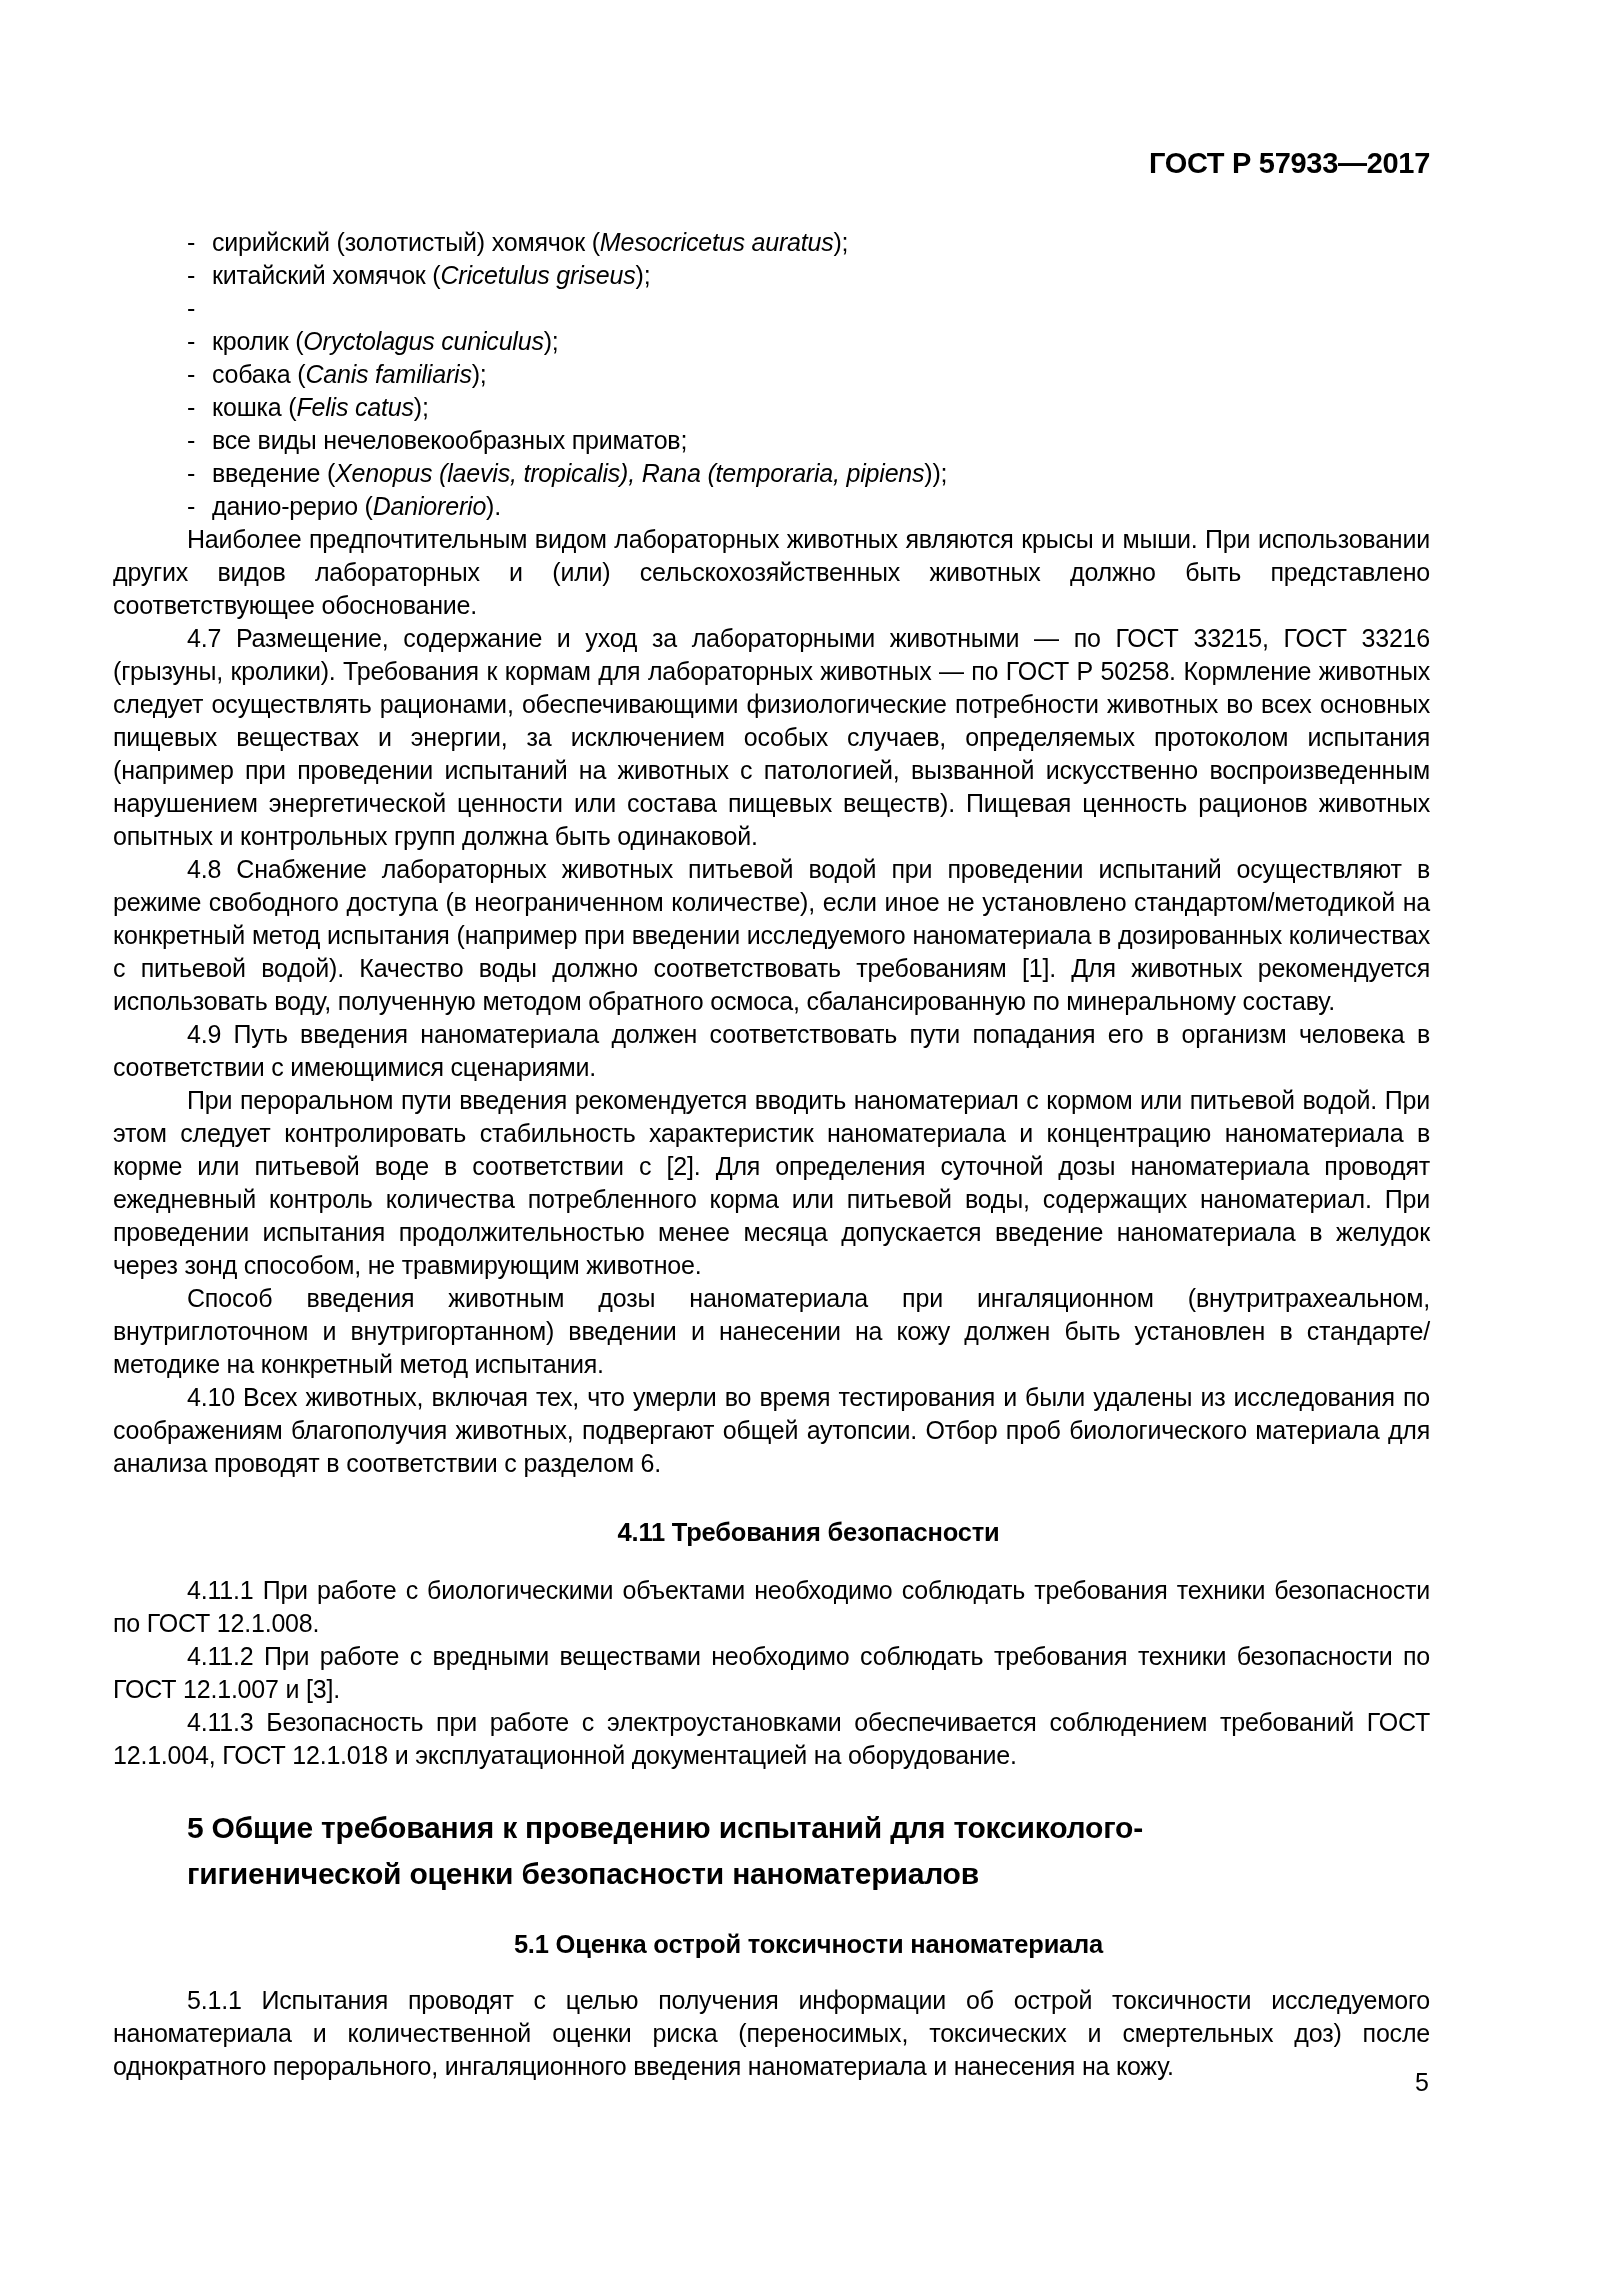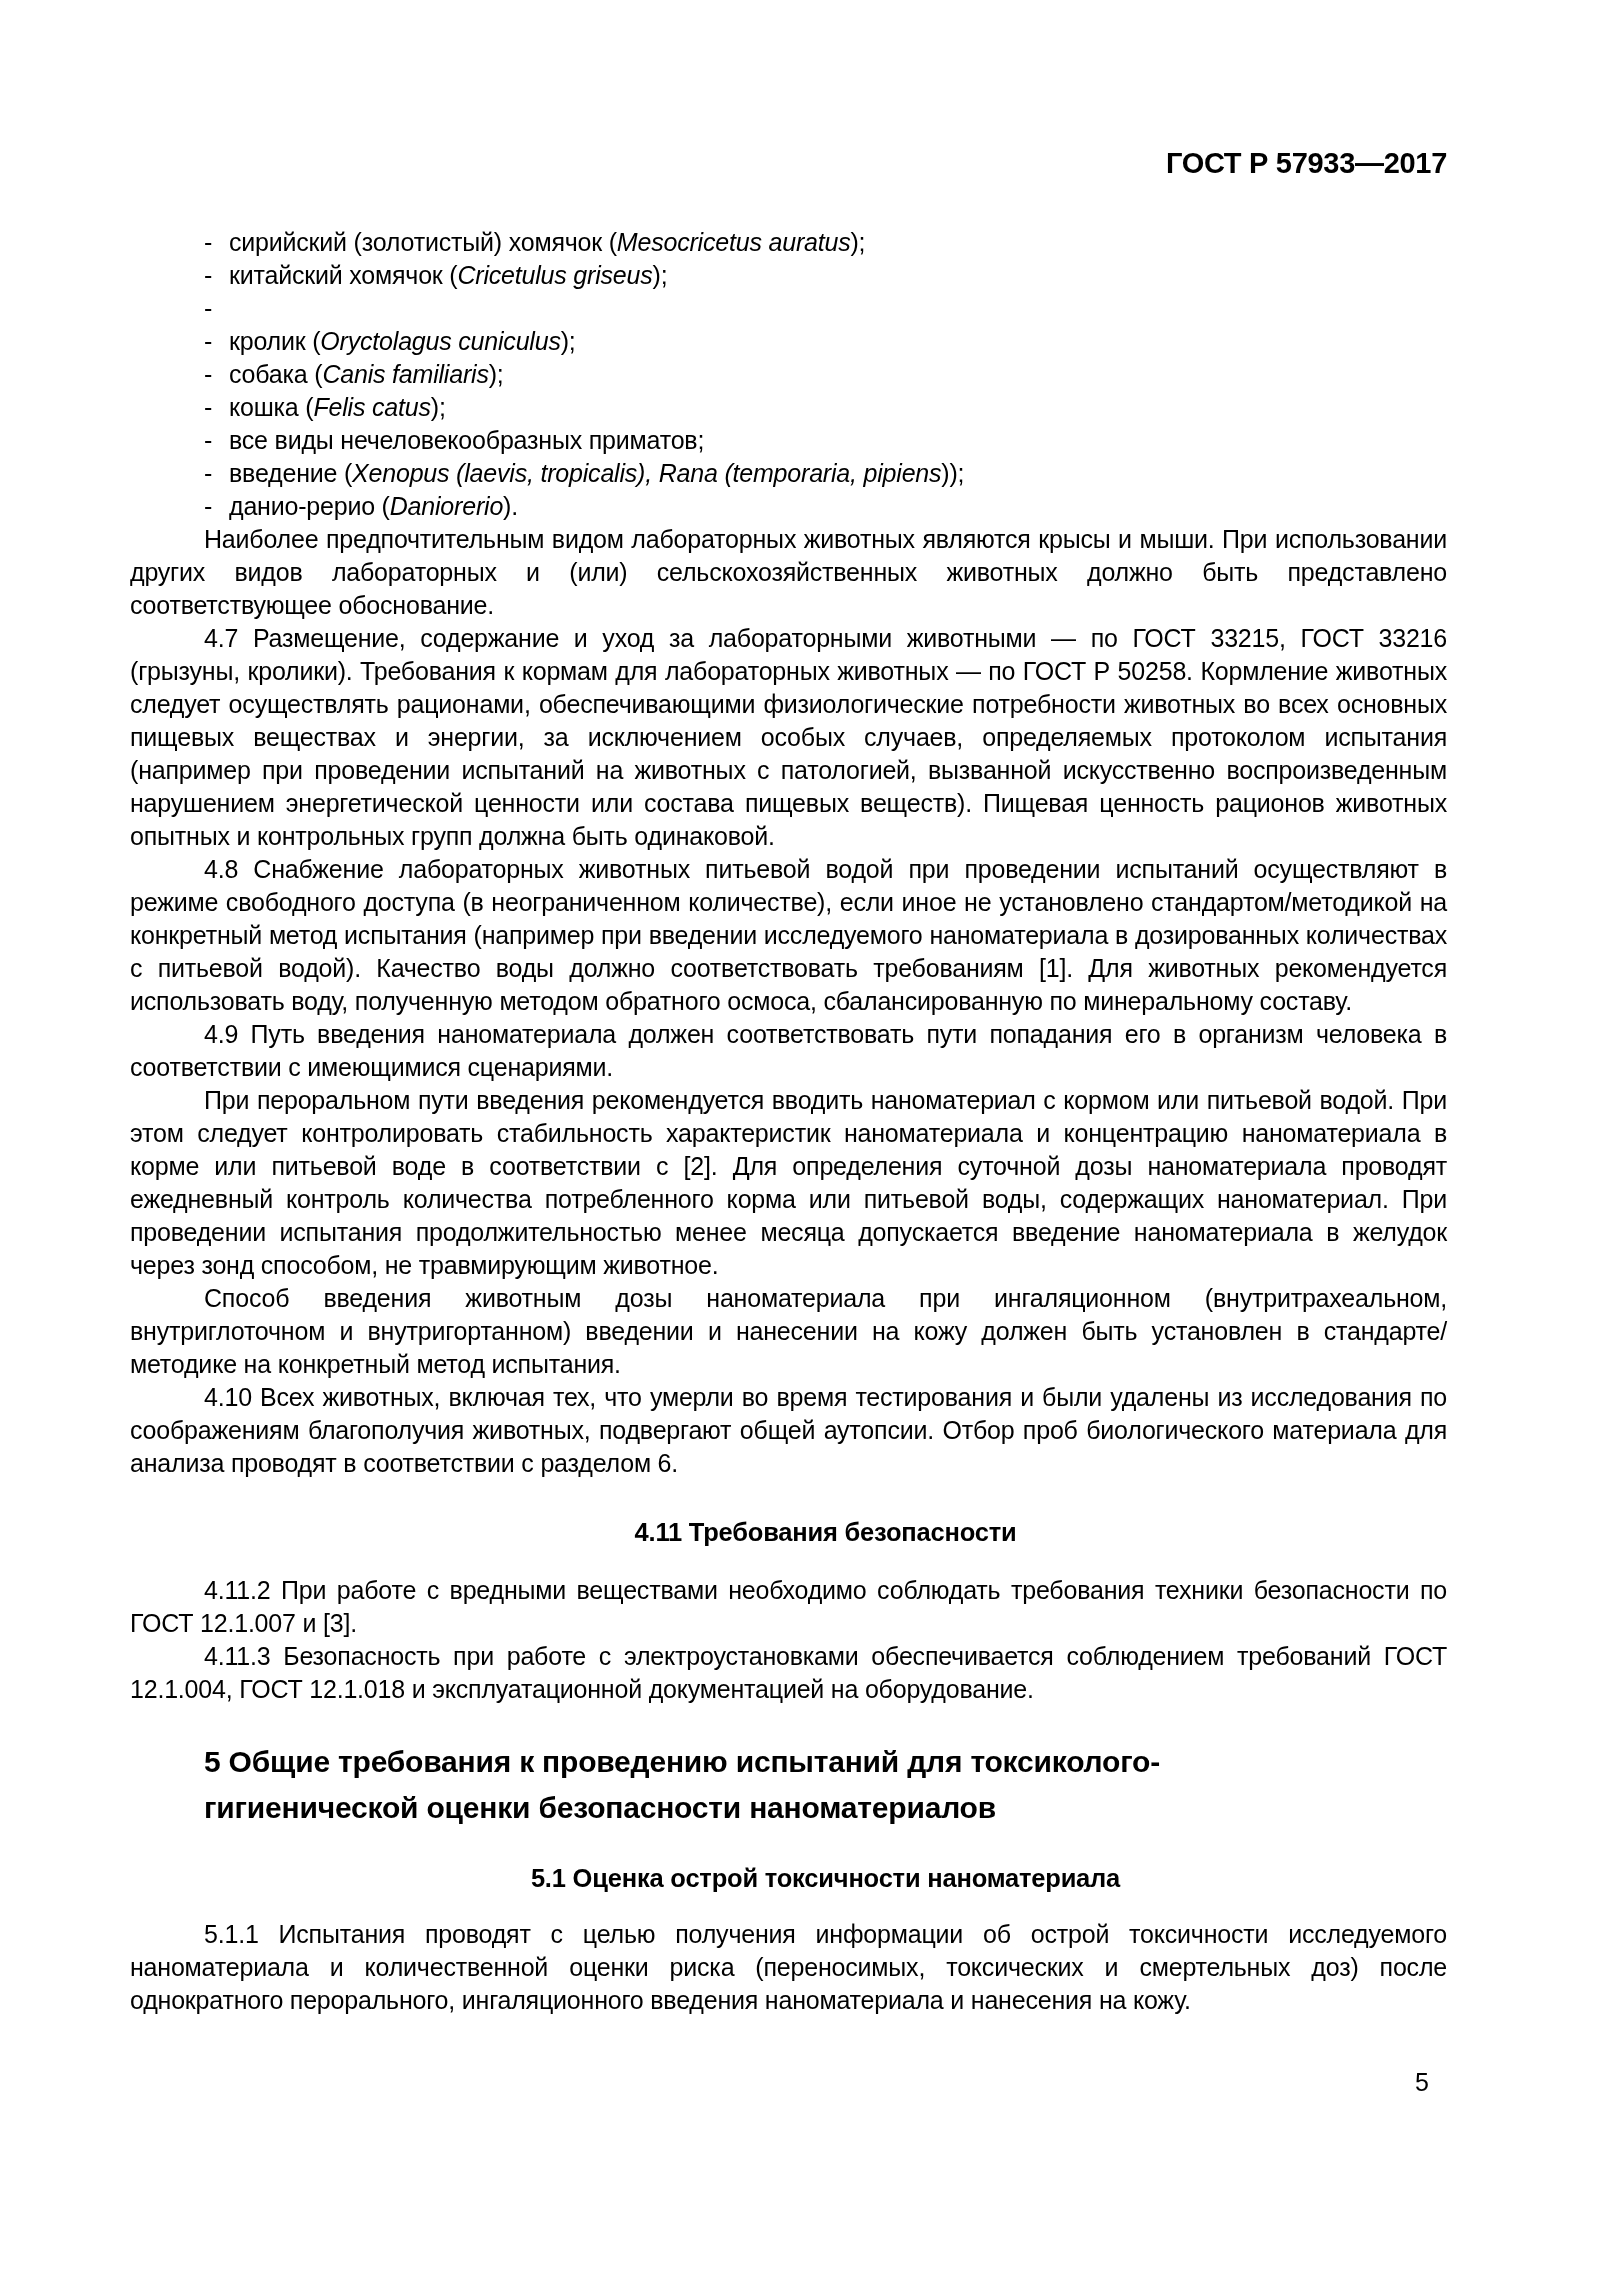--- a/index.html
+++ b/index.html
@@ -11,21 +11,21 @@
     position: relative;
     width: 1623px;
     height: 2295px;
     background: #ffffff;
     color: #000000;
     font-family: "Liberation Sans", "DejaVu Sans", sans-serif;
     overflow: hidden;
   }
   .content {
     position: absolute;
-    left: 130px;
+    left: 113px;
     top: 0;
     width: 1317px;
   }
   .doc-header {
     margin-top: 147px;
     text-align: right;
     font-weight: bold;
     font-size: 29px;
     line-height: 33px;
     letter-spacing: -0.3px;
@@ -137,20 +137,21 @@
     <p class="para body-text">Наиболее предпочтительным видом лабораторных животных являются крысы и мыши. При использовании других видов лабораторных и (или) сельскохозяйственных животных должно быть представлено соответствующее обоснование.</p>
     <p class="para body-text">4.7 Размещение, содержание и уход за лабораторными животными — по ГОСТ 33215, ГОСТ 33216 (грызуны, кролики). Требования к кормам для лабораторных животных — по ГОСТ Р 50258. Кормление животных следует осуществлять рационами, обеспечивающими физиологические потребности животных во всех основных пищевых веществах и энергии, за исключением особых случаев, определяемых протоколом испытания (например при проведении испытаний на животных с патологией, вызванной искусственно воспроизведенным нарушением энергетической ценности или состава пищевых веществ). Пищевая ценность рационов животных опытных и контрольных групп должна быть одинаковой.</p>
     <p class="para body-text">4.8 Снабжение лабораторных животных питьевой водой при проведении испытаний осуществляют в режиме свободного доступа (в неограниченном количестве), если иное не установлено стандартом/методикой на конкретный метод испытания (например при введении исследуемого наноматериала в дозированных количествах с питьевой водой). Качество воды должно соответствовать требованиям [1]. Для животных рекомендуется использовать воду, полученную методом обратного осмоса, сбалансированную по минеральному составу.</p>
     <p class="para body-text">4.9 Путь введения наноматериала должен соответствовать пути попадания его в организм человека в соответствии с имеющимися сценариями.</p>
     <p class="para body-text">При пероральном пути введения рекомендуется вводить наноматериал с кормом или питьевой водой. При этом следует контролировать стабильность характеристик наноматериала и концентрацию наноматериала в корме или питьевой воде в соответствии с [2]. Для определения суточной дозы наноматериала проводят ежедневный контроль количества потребленного корма или питьевой воды, содержащих наноматериал. При проведении испытания продолжительностью менее месяца допускается введение наноматериала в желудок через зонд способом, не травмирующим животное.</p>
     <p class="para body-text">Способ введения животным дозы наноматериала при ингаляционном (внутритрахеальном, внутриглоточном и внутригортанном) введении и нанесении на кожу должен быть установлен в стандарте/методике на конкретный метод испытания.</p>
     <p class="para body-text">4.10 Всех животных, включая тех, что умерли во время тестирования и были удалены из исследования по соображениям благополучия животных, подвергают общей аутопсии. Отбор проб биологического материала для анализа проводят в соответствии с разделом 6.</p>
 
     <h3 class="h-sub h4-11">4.11 Требования безопасности</h3>
 
+    <p class="para body-text">4.11.1 При работе с биологическими объектами необходимо соблюдать требования техники безопасности по ГОСТ 12.1.008.</p>
     <p class="para body-text">4.11.2 При работе с вредными веществами необходимо соблюдать требования техники безопасности по ГОСТ 12.1.007 и [3].</p>
     <p class="para body-text">4.11.3 Безопасность при работе с электроустановками обеспечивается соблюдением требований ГОСТ 12.1.004, ГОСТ 12.1.018 и эксплуатационной документацией на оборудование.</p>
 
     <h2 class="h5">5 Общие требования к проведению испытаний для токсиколого-
 гигиенической оценки безопасности наноматериалов</h2>
 
     <h3 class="h-sub h5-1">5.1 Оценка острой токсичности наноматериала</h3>
 
     <p class="para body-text">5.1.1 Испытания проводят с целью получения информации об острой токсичности исследуемого наноматериала и количественной оценки риска (переносимых, токсических и смертельных доз) после однократного перорального, ингаляционного введения наноматериала и нанесения на кожу.</p>
 

